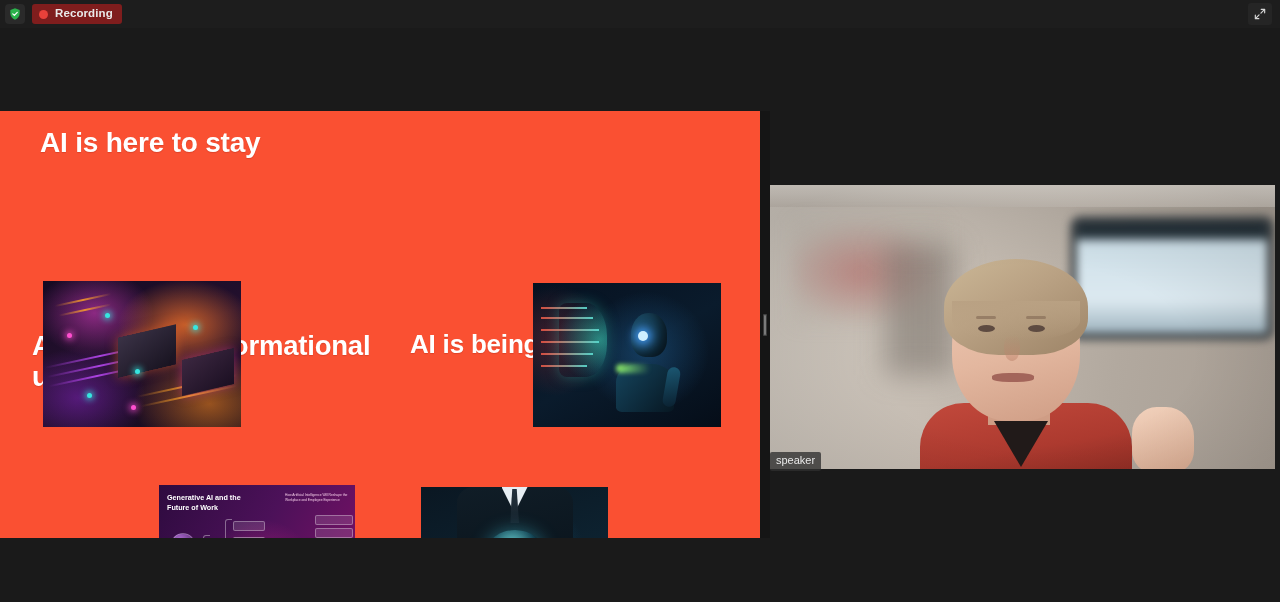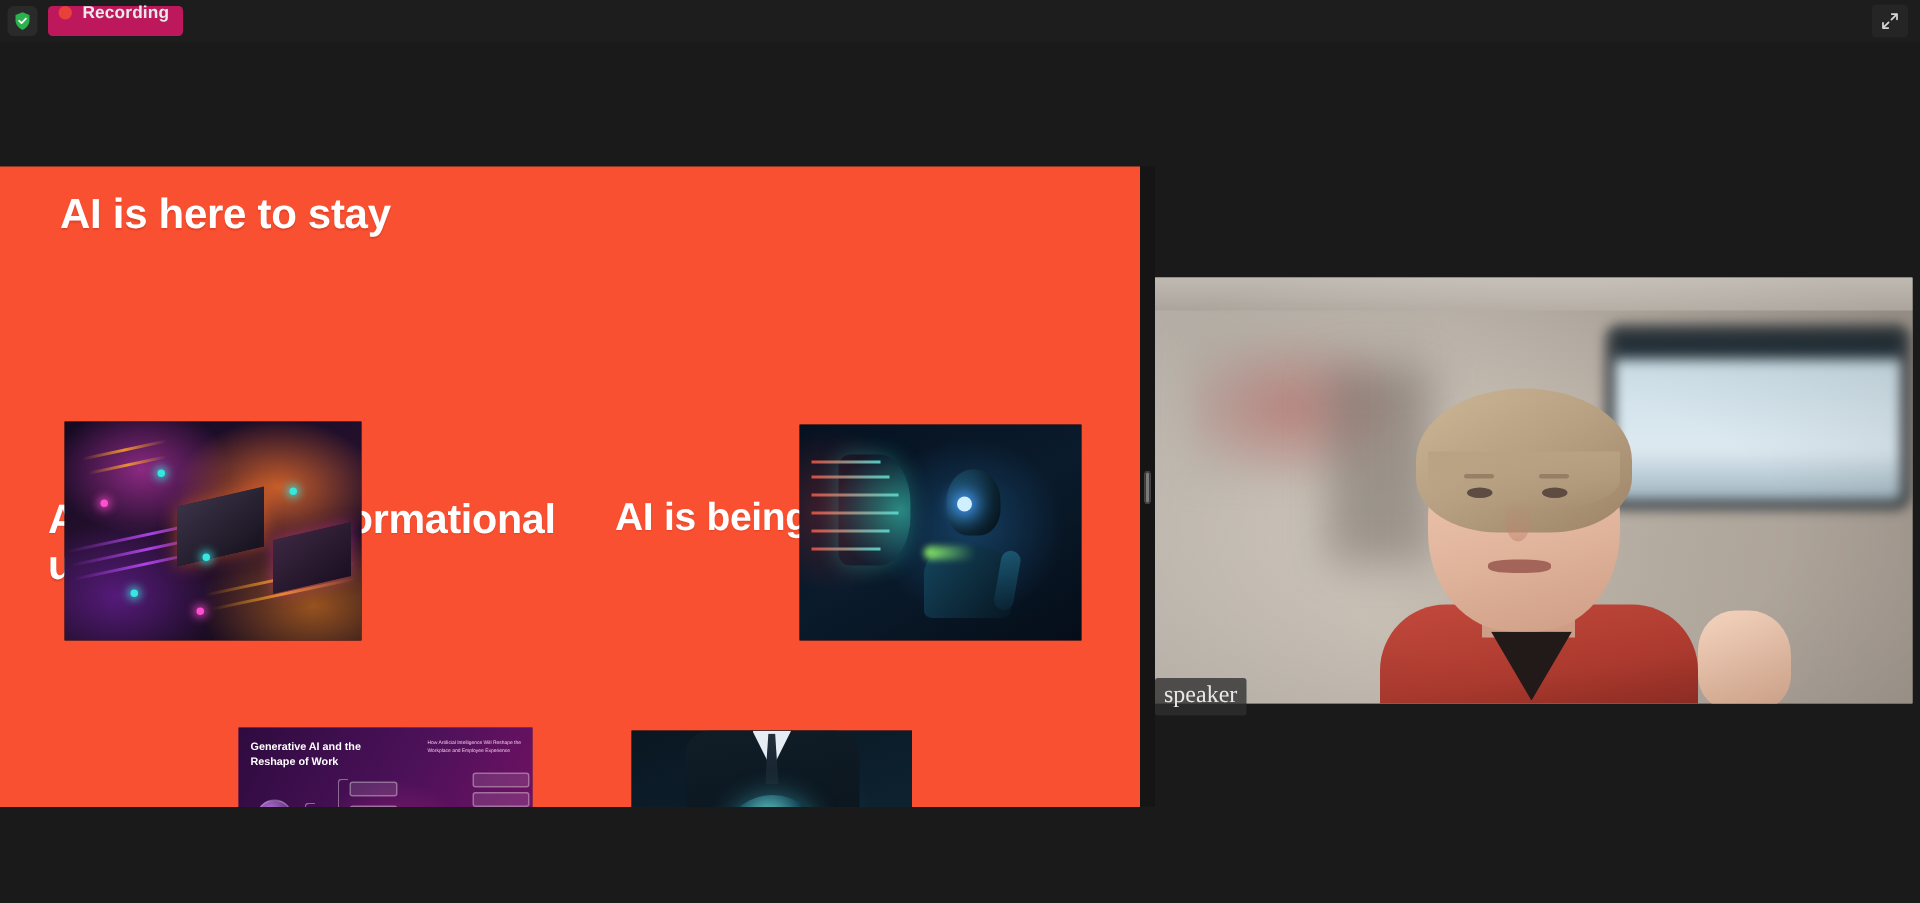--- a/index.html
+++ b/index.html
@@ -30,22 +30,22 @@
     border-radius: 4px;
     background: #2a2a2a;
     display: flex; align-items: center; justify-content: center;
   }
   .rec-pill {
     position: absolute;
     left: 32px; top: 4px;
     height: 20px;
     padding: 0 9px 0 7px;
     border-radius: 3px;
-    background: #be185d;
-    display: flex; gap: 7px;
+    background: #7f1d1d;
+    display: flex; align-items: center; gap: 7px;
   }
   .rec-dot {
     width: 9px; height: 9px;
     border-radius: 50%;
     background: #e8413a;
     display: block;
   }
   .rec-label {
     color: #e9e9e9;
     font-size: 11.5px;
@@ -388,24 +388,23 @@
   #video .softfocus {
     position: absolute; inset: 0;
     background: radial-gradient(ellipse 70% 70% at 52% 60%, rgba(0,0,0,0) 45%, rgba(0,0,0,.12) 100%);
   }
   #speaker-label {
     position: absolute;
     left: 770px; top: 452px;
     padding: 2px 6px 3px;
     background: rgba(48,48,48,.78);
     color: #e8e8e8;
-    font-size: 16px;
+    font-size: 11px;
     line-height: 1.25;
     border-radius: 2px;
-    font-family: Liberation Serif, serif;
   }
 </style>
 </head>
 <body>
 
 <div id="topbar">
 
   <div class="shield-badge">
     <svg width="14" height="14" viewBox="0 0 24 24" aria-hidden="true">
       <path d="M12 2 L20 5 V11 C20 16 16.5 20 12 22 C7.5 20 4 16 4 11 V5 Z" fill="#2bb24c"></path>
@@ -464,21 +463,21 @@
     <div class="fline" style="left:8px;  top:82px; width:46px;"></div>
     <div class="body"></div>
     <div class="shoulderglow"></div>
     <div class="head"></div>
     <div class="eye"></div>
     <div class="arm"></div>
   </div>
 
   <div class="img-box" id="img-info">
     <div class="bg"></div>
-    <div class="htitle">Generative AI and the Reshape of Work</div>
+    <div class="htitle">Generative AI and the Future of Work</div>
     <div class="hsub">How Artificial Intelligence Will Reshape the Workplace and Employee Experience</div>
 
     <div class="node" style="left:12px; top:48px;  width:22px; height:22px;"></div>
 
     <div class="brace" style="left:44px; top:50px; width:6px; height:94px;"></div>
     <div class="brace" style="left:66px; top:34px; width:6px; height:118px;"></div>
 
     <div class="pill" style="left:74px; top:36px;  width:30px;"></div>
     <div class="pill" style="left:74px; top:52px;  width:30px;"></div>
 

